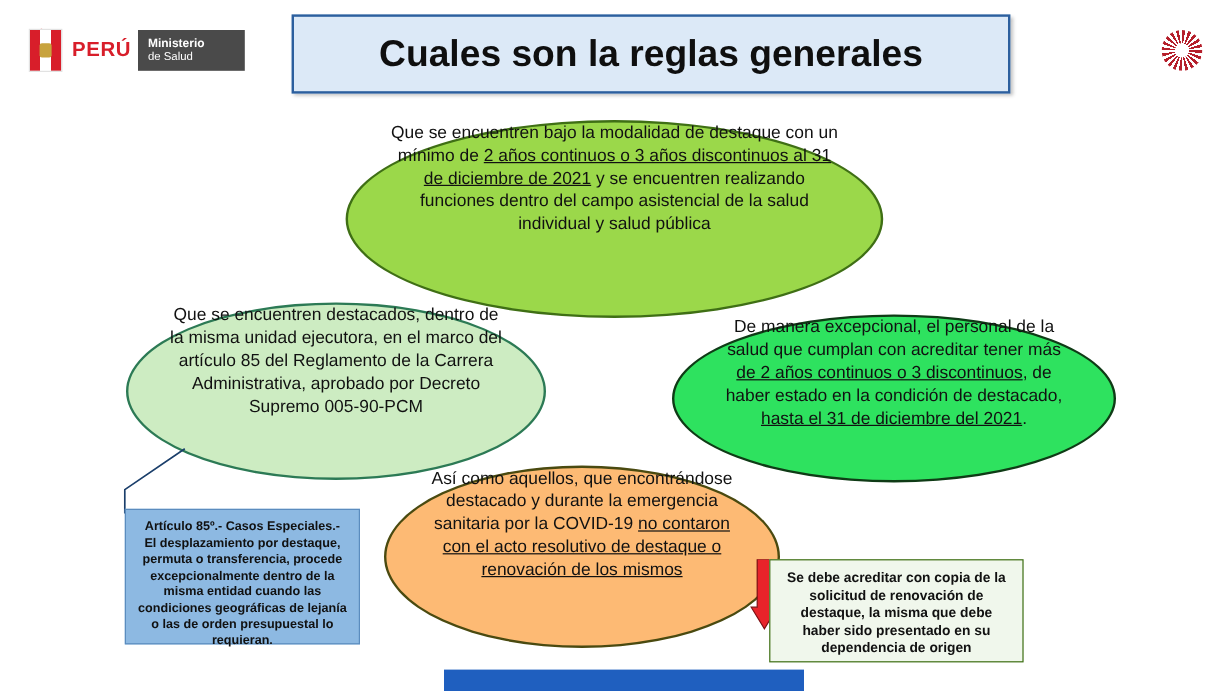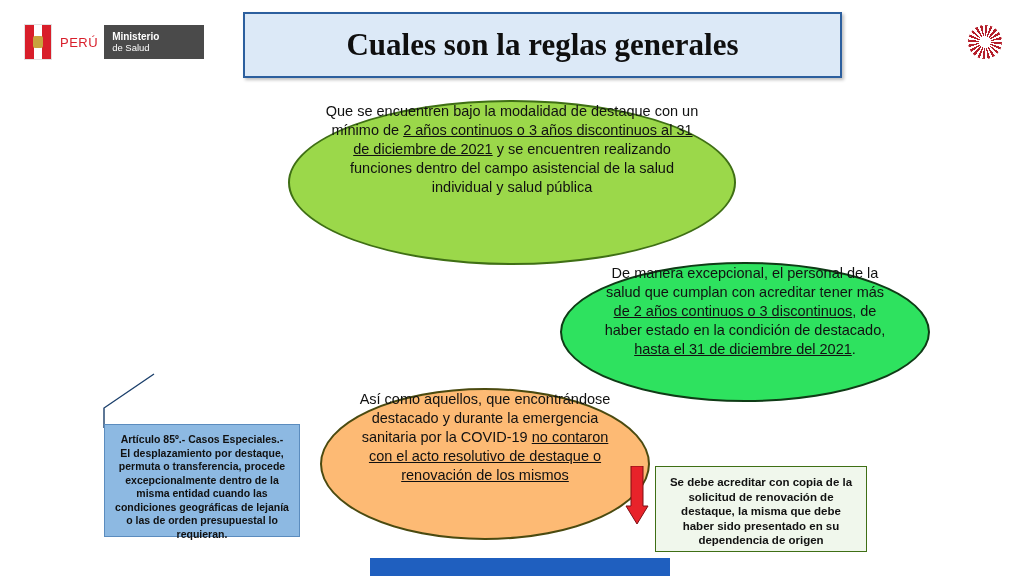--- a/index.html
+++ b/index.html
@@ -24,21 +24,21 @@
     position:relative;
   }
   .peru-flag::after{
     content:"";position:absolute;left:50%;top:50%;
     transform:translate(-50%,-50%);
     width:10px;height:12px;
     background:#c8a33d;
     border-radius:2px;
   }
   .peru-word{
-    font-weight:normal;font-size:13px;color:#d81e2a;letter-spacing:.5px;
+    font-weight:bold;font-size:17px;color:#d81e2a;letter-spacing:.5px;
     padding:0 6px 0 4px;
   }
   .minsa-block{
     background:#4a4a4a;color:#ffffff;
     font-size:9.5px;line-height:11px;
     padding:6px 10px 6px 8px;height:34px;box-sizing:border-box;
     display:flex;flex-direction:column;justify-content:center;
     flex:1;
   }
   .minsa-block b{font-weight:bold;font-size:10px;}
@@ -62,21 +62,21 @@
 
   
   .title-box{
     position:absolute;left:243px;top:12px;width:595px;height:62px;
     background:#dce9f7;border:2px solid #2c5f9e;
     display:flex;align-items:center;justify-content:center;
     box-shadow:2px 2px 3px rgba(0,0,0,.25);
   }
   .title-box h1{
     margin:16px;font-size:31px;font-weight:bold;color:#0f0f0f;
-    font-family:Liberation Serif, serif;
+    font-family:Liberation Sans, sans-serif;
   }
 
   
   .ellipse{
     position:absolute;border-radius:50%;
     display:flex;align-items:flex-start;justify-content:center;
     text-align:center;box-sizing:border-box;
     color:#111;
   }
   .ellipse .inner{padding:0 34px;line-height:19px;font-size:14.5px;}
@@ -104,21 +104,21 @@
     position:absolute;box-sizing:border-box;text-align:center;
     font-size:10.5px;line-height:13.5px;color:#111;
     padding:8px 10px;
     font-weight:bold;
   }
   #note-art85{
     left:104px;top:424px;width:196px;height:113px;
     background:#8db9e2;border:1px solid #5b8cbe;
   }
   #note-acredita{
-    left:655px;top:466px;width:212px;height:86px;
+    left:641px;top:466px;width:212px;height:86px;
     background:#f0f7ec;border:1px solid #3f6f15;
     font-size:11.5px;line-height:14.5px;
   }
   .connector{
     position:absolute;left:96px;top:372px;width:60px;height:58px;
     pointer-events:none;
   }
   .arrow-red{
     position:absolute;left:625px;top:466px;width:24px;height:60px;
   }
@@ -152,20 +152,23 @@
   </div>
 
   <div class="title-box">
     <h1>Cuales son la reglas generales</h1>
   </div>
 
   <div class="ellipse" id="ell-top">
     <div class="inner"><span>Que se encuentren bajo la modalidad de destaque con un mínimo de </span><u>2 años continuos o 3 años discontinuos al 31 de diciembre de 2021</u><span> y se encuentren realizando funciones dentro del campo asistencial de la salud individual y salud pública</span></div>
   </div>
 
+  <div class="ellipse" id="ell-left">
+    <div class="inner"><span>Que se encuentren destacados, dentro de la misma unidad ejecutora, en el marco del artículo 85 del Reglamento de la Carrera Administrativa, aprobado por Decreto Supremo 005-90-PCM</span></div>
+  </div>
 
   <div class="ellipse" id="ell-right">
     <div class="inner"><span>De manera excepcional, el personal de la salud que cumplan con acreditar tener más </span><u>de 2 años continuos o 3 discontinuos</u><span>, de haber estado en la condición de destacado, </span><u>hasta el 31 de diciembre del 2021</u><span>.</span></div>
   </div>
 
   <div class="ellipse" id="ell-bottom">
     <div class="inner"><span>Así como aquellos, que encontrándose destacado y durante la emergencia sanitaria por la COVID-19 </span><u>no contaron con el acto resolutivo de destaque o renovación de los mismos</u></div>
   </div>
 
   <svg class="connector" viewBox="0 0 60 58">

